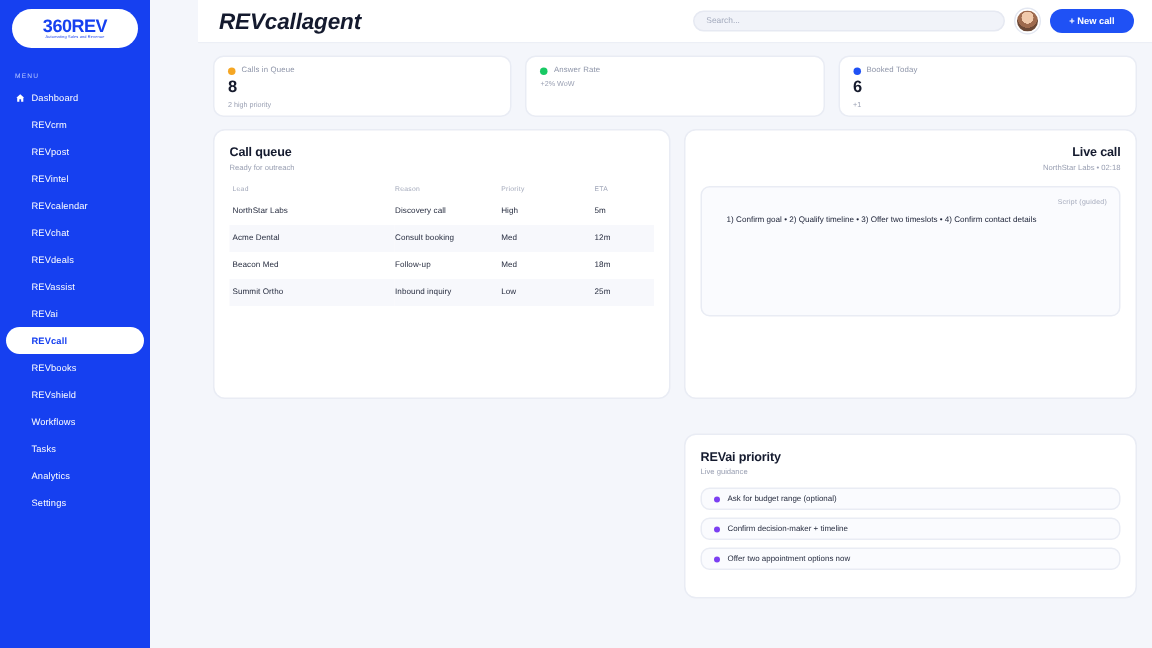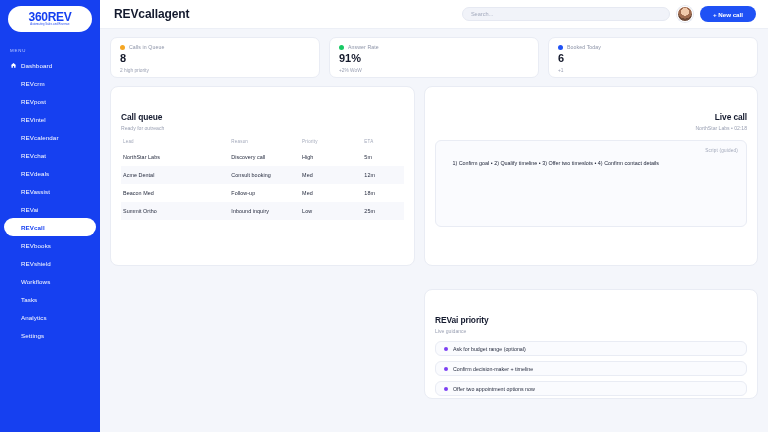--- a/index.html
+++ b/index.html
@@ -2,21 +2,21 @@
 <html><head>
 <meta charset="utf-8">
 <style>
   * { box-sizing: border-box; margin: 0; padding: 0; }
   html, body {
     width: 768px; height: 432px;
     font-family: "Liberation Sans", sans-serif;
     background: #f4f6fb;
     overflow: hidden;
   }
-  .app { display: flex; width: 768px; height: 348px; }
+  .app { display: flex; width: 768px; height: 348px; gap: 32px; }
 
   
   .sidebar {
     width: 100px; height: 432px;
     background: #1640f0;
     flex: 0 0 100px;
     position: relative;
     padding-top: 6px;
   }
   .logo-pill {
@@ -66,21 +66,21 @@
   
   .main { flex: 1; height: 432px; display: flex; flex-direction: column; background: #f4f6fb; }
 
   .topbar {
     height: 29px; background: #ffffff;
     display: flex; align-items: center;
     padding: 0 12px 0 14px;
     border-bottom: 1px solid #eceff6;
     flex: 0 0 29px;
   }
-  .page-title { font-size: 12px; font-weight: bold; color: #141a2e; letter-spacing: -0.1px; }
+  .page-title { font-size: 15px; font-weight: bold; color: #141a2e; letter-spacing: -0.1px; font-style: italic; }
   .topbar-right { margin-left: auto; display: flex; align-items: center; gap: 7px; }
   .search-box {
     width: 208px; height: 14px;
     background: #f1f3f9; border: 1px solid #e6e9f2;
     border-radius: 7px;
     display: flex; align-items: center;
     padding-left: 8px;
     font-size: 5.6px; color: #a3aabd;
   }
   .avatar {
@@ -116,21 +116,21 @@
 
   
   .cols { display: flex; gap: 9px; }
   .col-left { width: 305px; flex: 0 0 305px; }
   .col-right { flex: 1; display: flex; flex-direction: column; gap: 23px; }
 
   .panel {
     background: #ffffff; border: 1px solid #e9ecf4;
     border-radius: 8px; padding: 9px 10px;
   }
-  .panel-title { font-size: 8.4px; font-weight: bold; color: #141a2e; letter-spacing: -0.1px; margin-top: 16px; }
+  .panel-title { font-size: 8.4px; font-weight: bold; color: #141a2e; letter-spacing: -0.1px; }
   .panel-sub { font-size: 5.1px; color: #9aa0b3; margin-top: 3px; }
 
   .panel-queue { height: 180px; }
   .panel-live { height: 180px; text-align: right; }
   .panel-coach { height: 110px; }
 
   
   .tbl { width: 100%; margin-top: 8px; border-collapse: collapse; }
   .tbl th {
     text-align: left; font-weight: normal;
@@ -257,21 +257,20 @@
               <span class="kpi-label">Calls in Queue</span>
             </div>
             <div class="kpi-value">8</div>
             <div class="kpi-sub">2 high priority</div>
           </div>
           <div class="kpi-card">
             <div class="kpi-head">
               <span class="kpi-dot" style="background:#18c964"></span>
               <span class="kpi-label">Answer Rate</span>
             </div>
-            <div class="kpi-value">91%</div>
             <div class="kpi-sub">+2% WoW</div>
           </div>
           <div class="kpi-card">
             <div class="kpi-head">
               <span class="kpi-dot" style="background:#1f51f5"></span>
               <span class="kpi-label">Booked Today</span>
             </div>
             <div class="kpi-value">6</div>
             <div class="kpi-sub">+1</div>
           </div>

